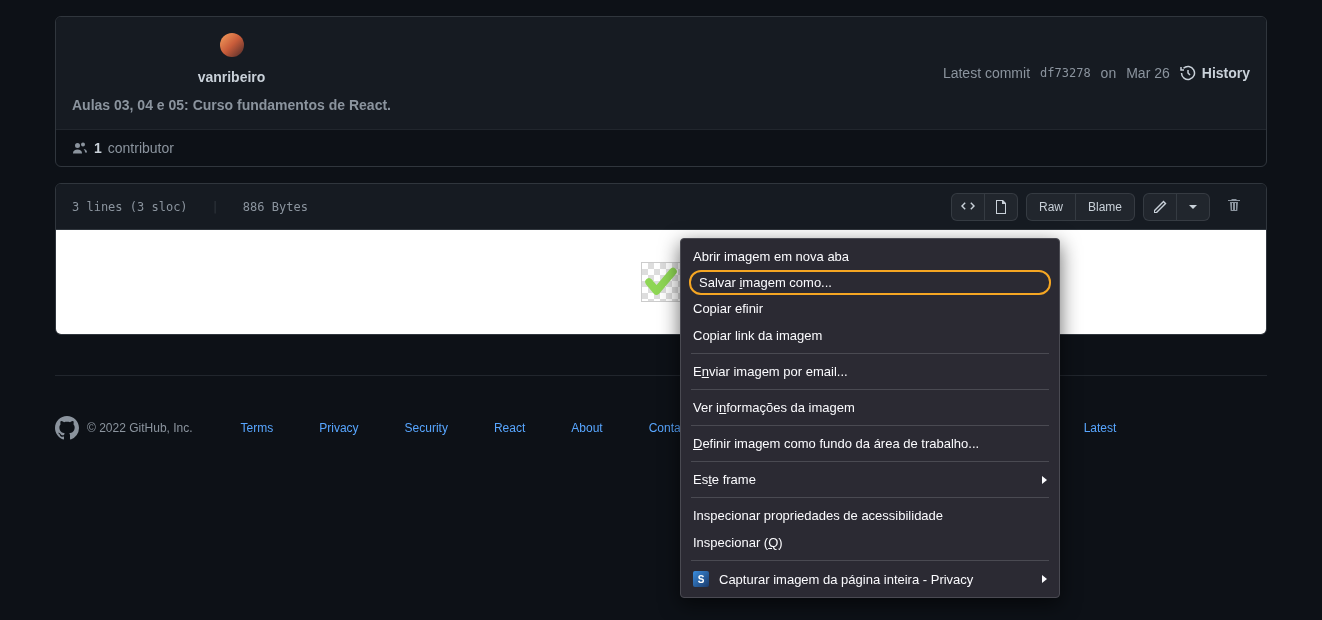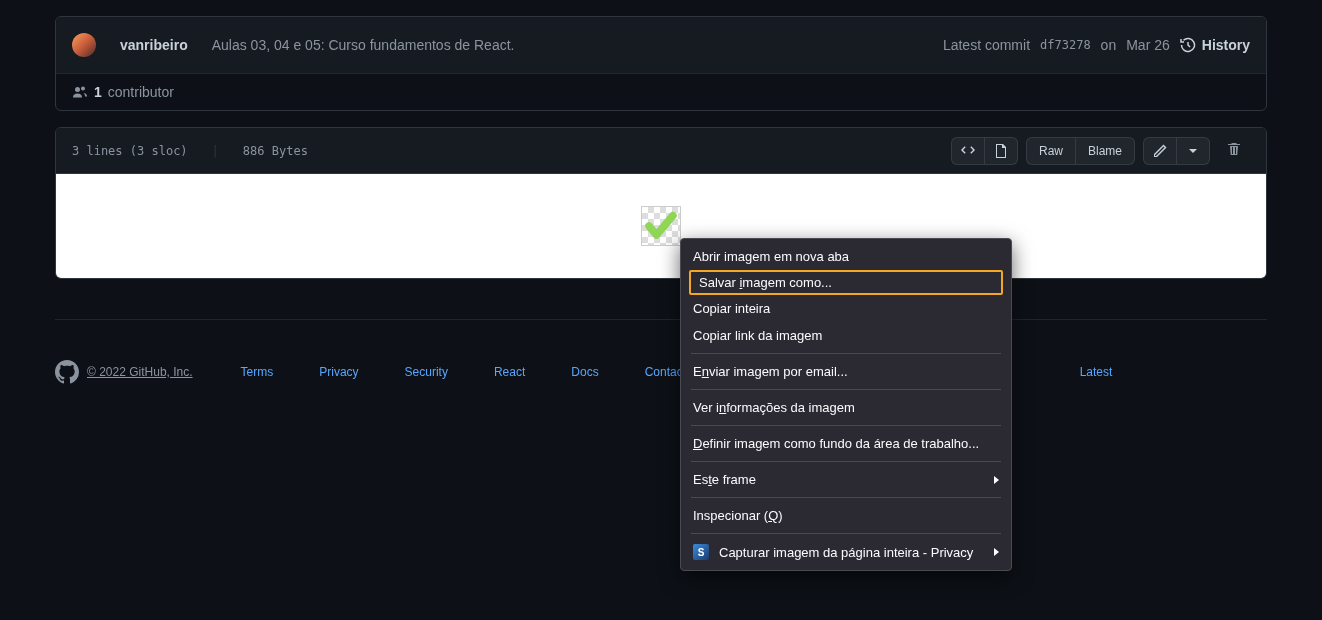--- a/index.html
+++ b/index.html
@@ -19,28 +19,28 @@
   border-radius: 6px;
   overflow: hidden;
 }
 .commit-header {
   display: flex;
   align-items: center;
   justify-content: space-between;
   padding: 16px;
   background: #161b22;
 }
-.commit-left { display: flex; align-items: center; gap: 24px; }
+.commit-left { display: flex; align-items: center; gap: 12px; flex-direction: column; }
 .avatar {
   width: 24px; height: 24px; border-radius: 50%;
   background: linear-gradient(135deg, #f8a15f 0%, #c85c3a 50%, #4a2a2a 100%);
   flex-shrink: 0;
 }
 .author { font-weight: 600; color: #c9d1d9; }
-.commit-msg { color: #8b949e; }
+.commit-msg { color: #8b949e; font-weight: bold; }
 .commit-right { display: flex; align-items: center; gap: 10px; color: #8b949e; }
 .commit-hash { font-family: ui-monospace, SFMono-Regular, Menlo, monospace; font-size: 12px; }
 .history-link { display: flex; align-items: center; gap: 6px; color: #c9d1d9; font-weight: 700; }
 .history-icon { width: 16px; height: 16px; }
 .contributors {
   padding: 10px 16px;
   display: flex; align-items: center; gap: 6px;
   color: #8b949e;
   border-top: 1px solid #21262d;
 }
@@ -113,49 +113,49 @@
 .checkmark svg { width: 36px; height: 36px; }
 
 .footer {
   border-top: 1px solid #21262d;
   margin: 40px 0 0;
   padding: 40px 0 0;
   display: flex; align-items: center; gap: 48px;
   color: #8b949e;
   font-size: 12px;
 }
-.footer-brand { display: flex; align-items: center; gap: 8px; text-decoration: underline; }
+.footer-brand { display: flex; align-items: center; gap: 8px; }
 .gh-logo { width: 24px; height: 24px; fill: #8b949e; }
 .footer-links { display: flex; gap: 46px; }
 .footer-links a { color: #58a6ff; text-decoration: none; }
 
 .context-menu {
   position: absolute;
   top: 238px; left: 680px;
-  width: 332px;
+  width: 380px;
   background: #2b2a33;
   border: 1px solid #4a4a52;
   border-radius: 4px;
   box-shadow: 0 6px 20px rgba(0,0,0,0.6);
   padding: 4px 0;
   color: #fbfbfe;
   font-size: 13px;
   z-index: 1000;
 }
 .menu-item {
   padding: 6px 12px;
   display: flex; align-items: center; justify-content: space-between;
   cursor: default;
 }
 .menu-item.with-icon { gap: 10px; justify-content: flex-start; }
 .menu-item .item-text { flex: 1; }
 .menu-item.highlighted {
   margin: 0 8px;
   border: 2px solid #f5a623;
-  border-radius: 2px;
+  border-radius: 12px;
   padding: 3px 8px;
 }
 .menu-sep {
   height: 1px; background: #4a4a52; margin: 4px 10px;
 }
 .submenu-arrow {
   width: 0; height: 0;
   border-top: 4px solid transparent;
   border-bottom: 4px solid transparent;
   border-left: 5px solid #fbfbfe;
@@ -262,40 +262,40 @@
       <svg class="gh-logo" viewBox="0 0 16 16">
           <path d="M8 0C3.58 0 0 3.58 0 8c0 3.54 2.29 6.53 5.47 7.59.4.07.55-.17.55-.38 0-.19-.01-.82-.01-1.49-2.01.37-2.53-.49-2.69-.94-.09-.23-.48-.94-.82-1.13-.28-.15-.68-.52-.01-.53.63-.01 1.08.58 1.23.82.72 1.21 1.87.87 2.33.66.07-.52.28-.87.51-1.07-1.78-.2-3.64-.89-3.64-3.95 0-.87.31-1.59.82-2.15-.08-.2-.36-1.02.08-2.12 0 0 .67-.21 2.2.82.64-.18 1.32-.27 2-.27.68 0 1.36.09 2 .27 1.53-1.04 2.2-.82 2.2-.82.44 1.1.16 1.92.08 2.12.51.56.82 1.27.82 2.15 0 3.07-1.87 3.75-3.65 3.95.29.25.54.73.54 1.48 0 1.07-.01 1.93-.01 2.2 0 .21.15.46.55.38A8.013 8.013 0 0 0 16 8c0-4.42-3.58-8-8-8z"></path>
         </svg>
       <span>© 2022 GitHub, Inc.</span>
     </div>
     <div class="footer-links">
       <a>Terms</a>
       <a>Privacy</a>
       <a>Security</a>
       <a>React</a>
-      <a>Docs</a>
+      <a>About</a>
       <a>Contact GitHub</a>
       <a style="visibility:hidden">Pricing</a>
       <a style="visibility:hidden">API</a>
       <a style="visibility:hidden">Training</a>
       <a style="visibility:hidden">Blog</a>
       <a>Latest</a>
     </div>
   </div>
 </div>
 
 <div class="context-menu">
   <div class="menu-item">
       <span class="item-text">Abrir imagem em nova aba</span>
     </div>
   <div class="menu-item highlighted">
       <span class="item-text">Salvar <span class="underline">i</span>magem como...</span>
     </div>
   <div class="menu-item">
-      <span class="item-text">Copiar inteira</span>
+      <span class="item-text">Copiar efinir</span>
     </div>
   <div class="menu-item">
       <span class="item-text">Copiar link da imagem</span>
     </div>
   <div class="menu-sep"></div>
   <div class="menu-item">
       <span class="item-text">E<span class="underline">n</span>viar imagem por email...</span>
     </div>
   <div class="menu-sep"></div>
   <div class="menu-item">
@@ -304,20 +304,23 @@
   <div class="menu-sep"></div>
   <div class="menu-item">
       <span class="item-text"><span class="underline">D</span>efinir imagem como fundo da área de trabalho...</span>
     </div>
   <div class="menu-sep"></div>
   <div class="menu-item">
       <span class="item-text">Es<span class="underline">t</span>e frame</span>
       <span class="submenu-arrow"></span>
     </div>
   <div class="menu-sep"></div>
+  <div class="menu-item">
+      <span class="item-text">Inspecionar propriedades de acessibilidade</span>
+    </div>
   <div class="menu-item">
       <span class="item-text">Inspecionar (<span class="underline">Q</span>)</span>
     </div>
   <div class="menu-sep"></div>
   <div class="menu-item with-icon">
     <span class="fireshot-icon">S</span>
     <span class="item-text">Capturar imagem da página inteira - Privacy</span>
     <span class="submenu-arrow"></span>
   </div>
 </div>

